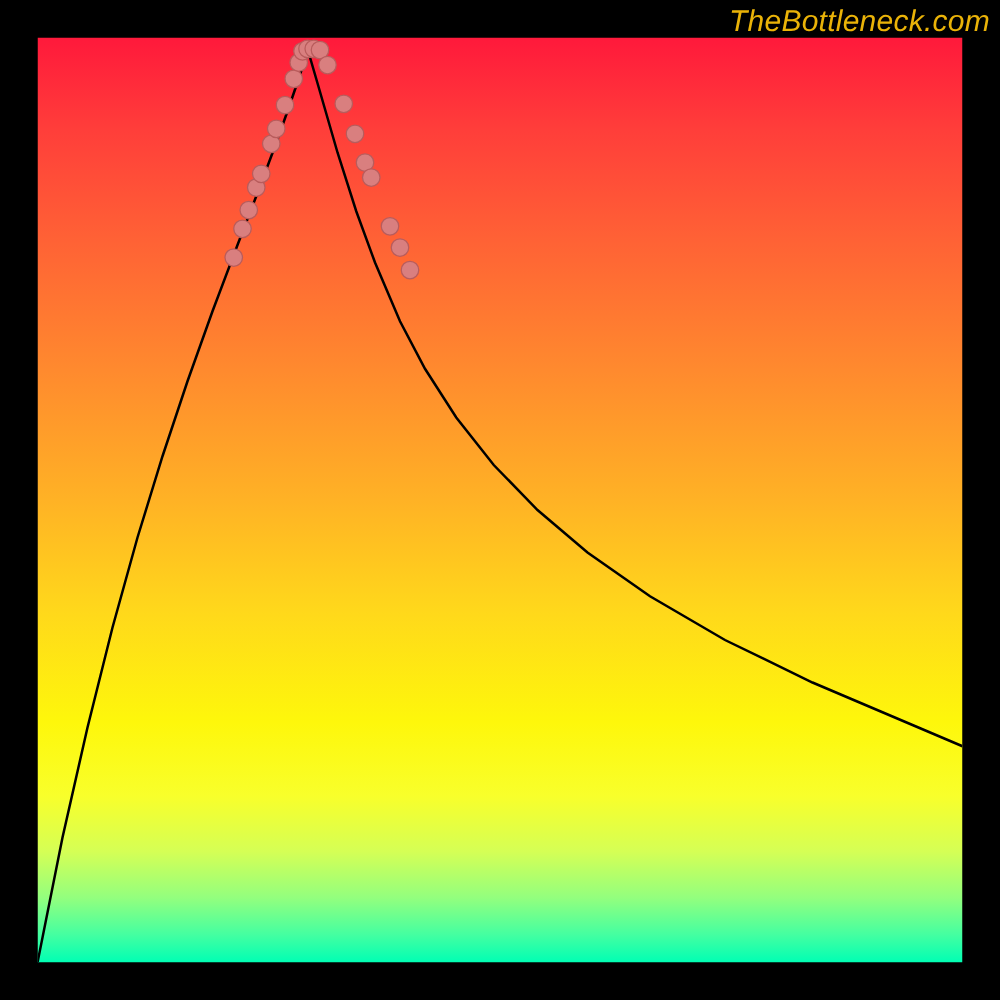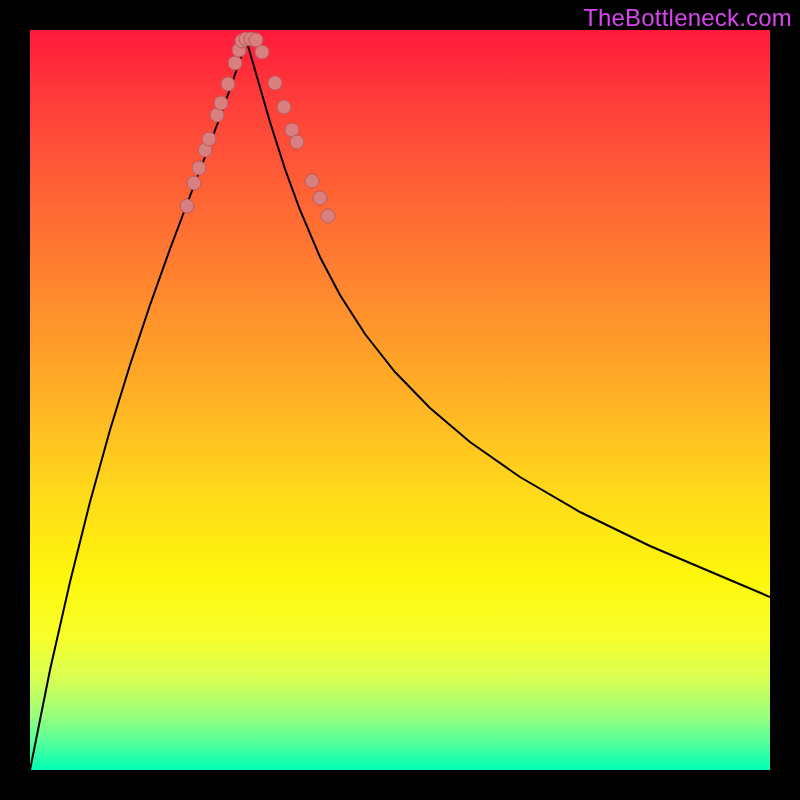--- a/index.html
+++ b/index.html
@@ -13,25 +13,26 @@
   .outer {
     width: 800px;
     height: 800px;
     background: #000000;
     position: relative;
   }
   .watermark {
     position: absolute;
     top: 4px;
     right: 8px;
-    color: #d946ef;
+    color: #eab308;
     font-size: 24px;
     font-weight: 400;
     z-index: 10;
     letter-spacing: 0.2px;
+    font-style: italic;
   }
   .plot-area {
     position: absolute;
     left: 30px;
     top: 30px;
     width: 740px;
     height: 740px;
     overflow: hidden;
   }
   .gradient-bg {

